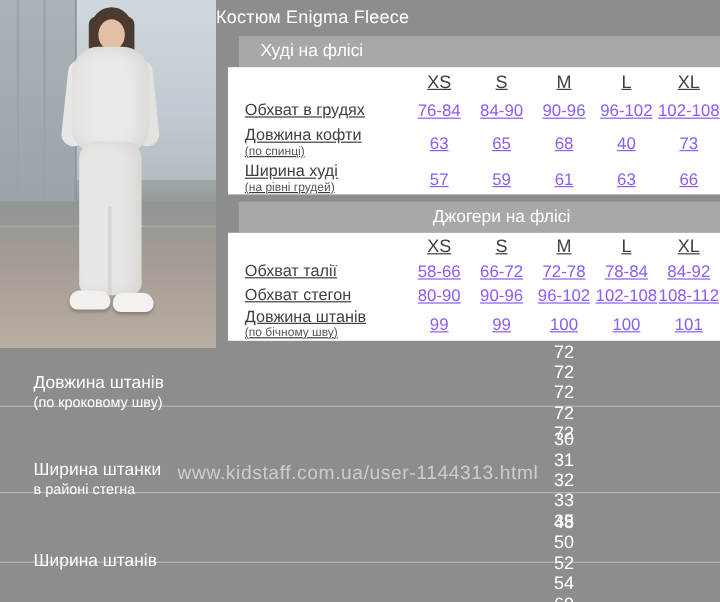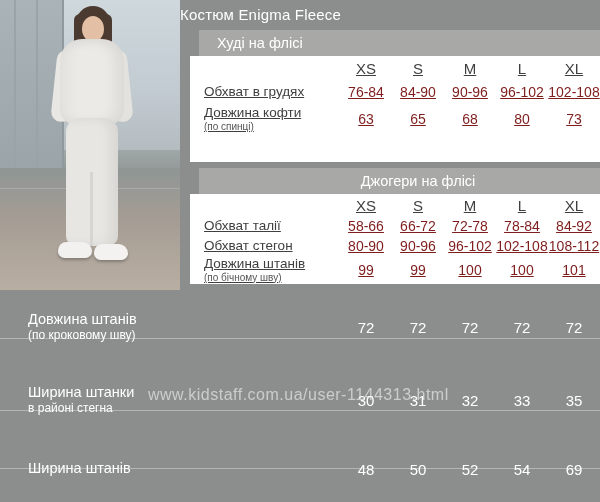--- a/index.html
+++ b/index.html
@@ -156,21 +156,21 @@
   }
   .sizehdr {
     font-size:15px;
     text-align:center;
     color:#3f3f3f;
     font-weight:400;
   }
   .val {
     font-size:14px;
     text-align:center;
-    color:#7f1d1d;
+    color:#8b5cf6;
   }
 
   
   .lower {
     position:absolute; left:0; top:290px; width:600px; height:212px;
     background:#8c8e8d;
   }
   .lrow {
     position:absolute; left:0; width:600px;
     display:flex; align-items:center;
@@ -183,20 +183,21 @@
     line-height:1.18;
     box-sizing:border-box;
   }
   .lrow .lname .sub {
     font-size:12px;
     display:block;
   }
   .lrow .lvals {
     width:260px;
     display:flex;
+    flex-direction:column;
   }
   .lrow .lvals span {
     flex:1;
     text-align:center;
     color:#ffffff;
     font-size:15px;
   }
   .lr1 { top:6px;  height:62px; }
   .lr2 { top:72px; height:76px; }
   .lr3 { top:152px;height:54px; }
@@ -285,22 +286,33 @@
           <td class="val">102-108</td>
         </tr>
         <tr>
           <td class="lbl" style="height:30px">
             <span>Довжина кофти</span>
             <span class="sub">(по спинці)</span>
           </td>
           <td class="val">63</td>
           <td class="val">65</td>
           <td class="val">68</td>
-          <td class="val">80</td>
+          <td class="val">40</td>
           <td class="val">73</td>
+        </tr>
+        <tr>
+          <td class="lbl" style="height:30px">
+            <span>Ширина худі</span>
+            <span class="sub">(на рівні грудей)</span>
+          </td>
+          <td class="val">57</td>
+          <td class="val">59</td>
+          <td class="val">61</td>
+          <td class="val">63</td>
+          <td class="val">66</td>
         </tr>
       </tbody>
         </table>
     </div>
 
     <div class="band band2">
       <span class="band-text">Джогери на флісі</span>
     </div>
 
     <div class="tablebox t2">

